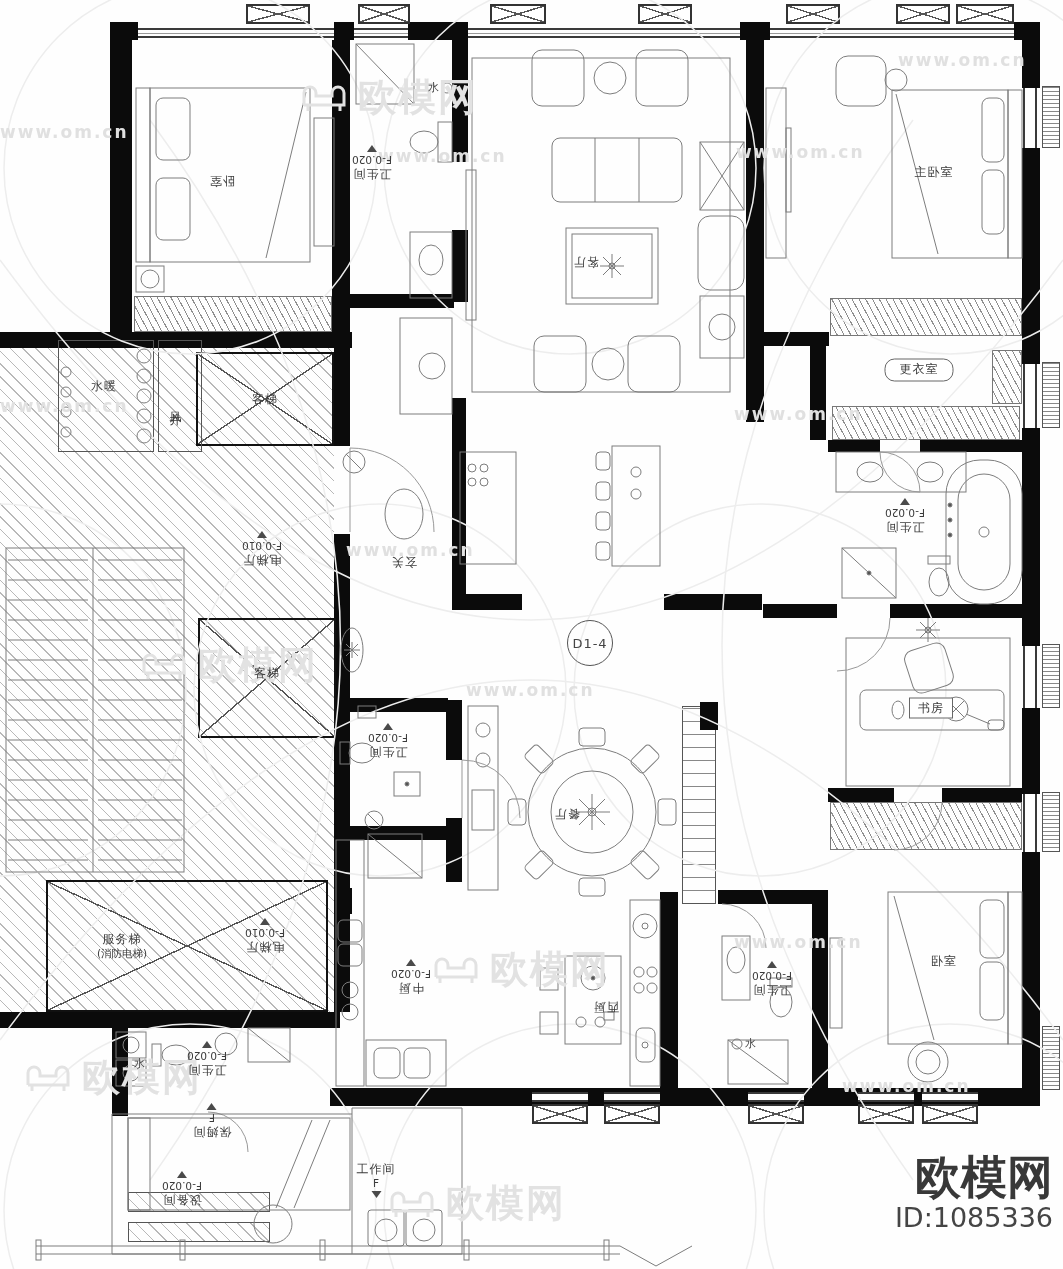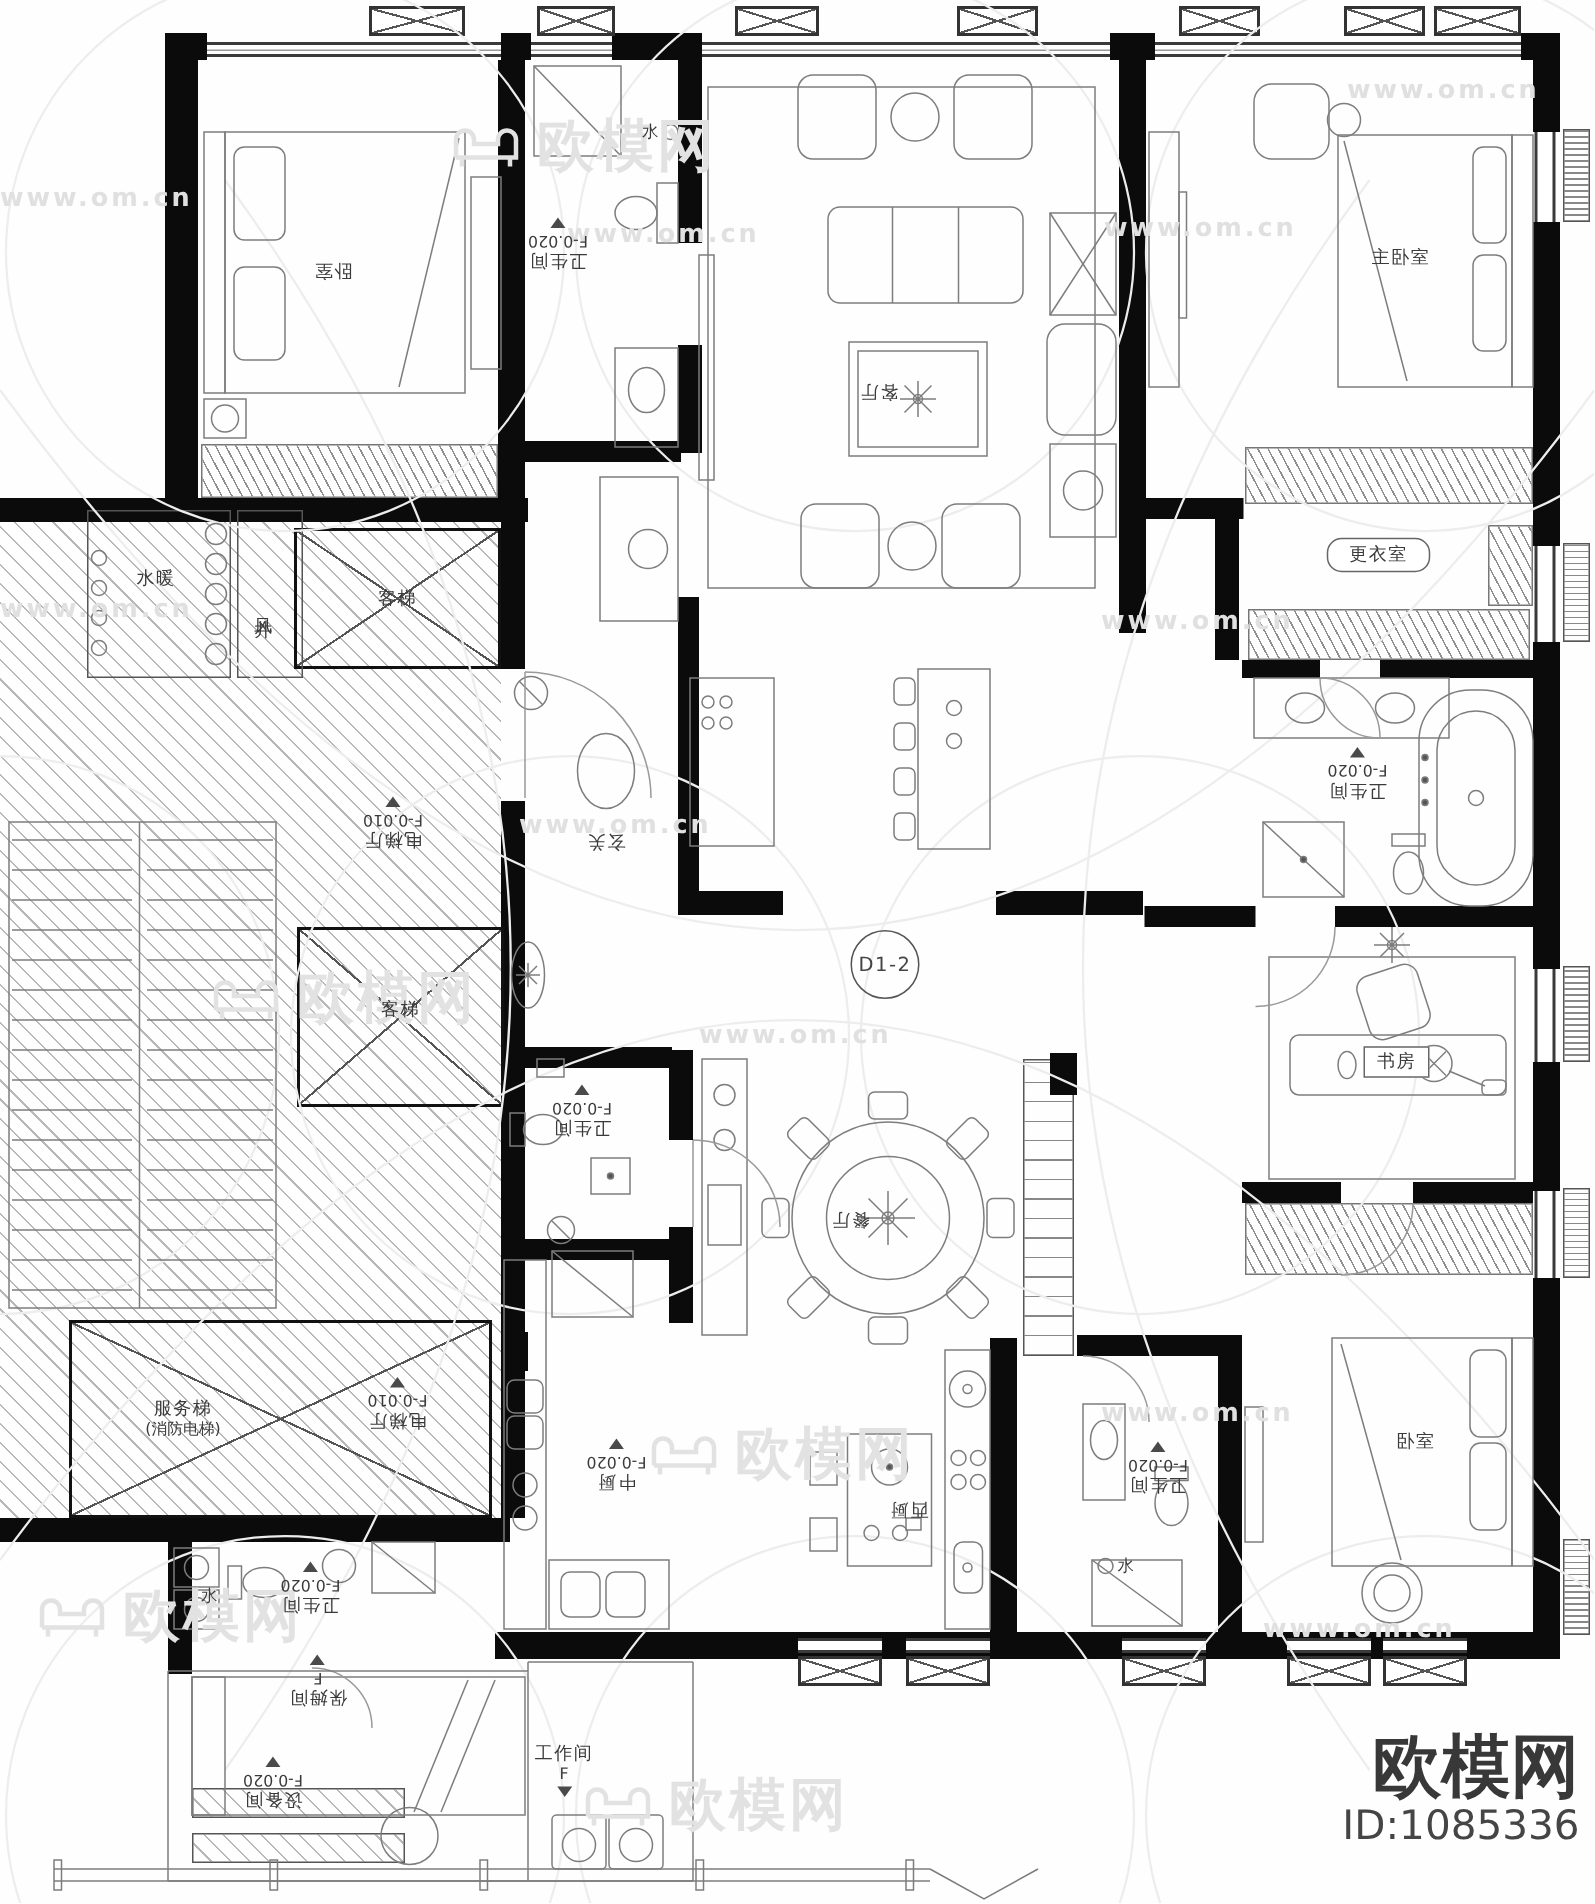--- a/index.html
+++ b/index.html
@@ -23,21 +23,21 @@
   .shaft{position:absolute;border:1px solid #555;}
   .rl{position:absolute;display:flex;flex-direction:column;align-items:center;z-index:30;
       color:#3a3a3a;font-size:12px;line-height:1.25;letter-spacing:1px;white-space:nowrap;
       transform:translate(-50%,-50%);}
   .rl .v{font-size:10.5px;letter-spacing:0;}
   .rl.rot{transform:translate(-50%,-50%) rotate(180deg);}
   .rl.vert{writing-mode:vertical-rl;letter-spacing:2px;}
   .tri{width:0;height:0;border-left:5px solid transparent;border-right:5px solid transparent;
        border-top:7px solid #4a4a4a;margin-top:1px;}
   .bx{border:1px solid #666;background:#fff;padding:3px 14px;}
-  .bxr{border-radius:10px;}
+  .bxr{border-radius:10px;font-family:Liberation Mono, monospace;}
   .ucircle{position:absolute;width:46px;height:46px;border:1.5px solid #555;border-radius:50%;
       display:flex;align-items:center;justify-content:center;font-size:13px;color:#444;
       transform:translate(-50%,-50%);z-index:30;background:transparent;letter-spacing:1px;}
   .ut{position:absolute;font-size:11px;color:#3a3a3a;z-index:30;}
   .wm{position:absolute;color:#e0e0e0;font-size:17px;font-weight:bold;letter-spacing:2px;z-index:25;}
   .wlogo{position:absolute;display:flex;align-items:center;gap:6px;color:#e2e2e2;
       font-size:38px;font-weight:bold;z-index:25;letter-spacing:2px;}
   .brand{position:absolute;right:10px;top:1152px;text-align:right;z-index:40;}
   .bname{font-size:46px;font-weight:bold;color:#383838;line-height:1.1;}
   .bid{font-size:27px;color:#454545;line-height:1.1;}
@@ -519,21 +519,21 @@
     <span class="v">F-0.020</span>
     <span class="tri"></span>
     </div>
   <div class="rl" style="left:376px;top:1180px">
     <span>工作间</span>
     <span class="v">F</span>
     <span class="tri"></span>
     </div>
 
   <div class="ucircle" style="left:590px;top:643px">
-    <span>D1-2</span>
+    <span>D1-4</span>
     </div>
 
   <span class="ut" style="left:428px;top:80px">水</span>
   <span class="ut" style="left:134px;top:1056px">水</span>
   <span class="ut" style="left:745px;top:1036px">水</span>
 
   <div class="wm" style="left:0;top:122px">www.om.cn</div>
   <div class="wm" style="left:378px;top:146px">www.om.cn</div>
   <div class="wm" style="left:736px;top:142px">www.om.cn</div>
   <div class="wm" style="left:0;top:396px">www.om.cn</div>

